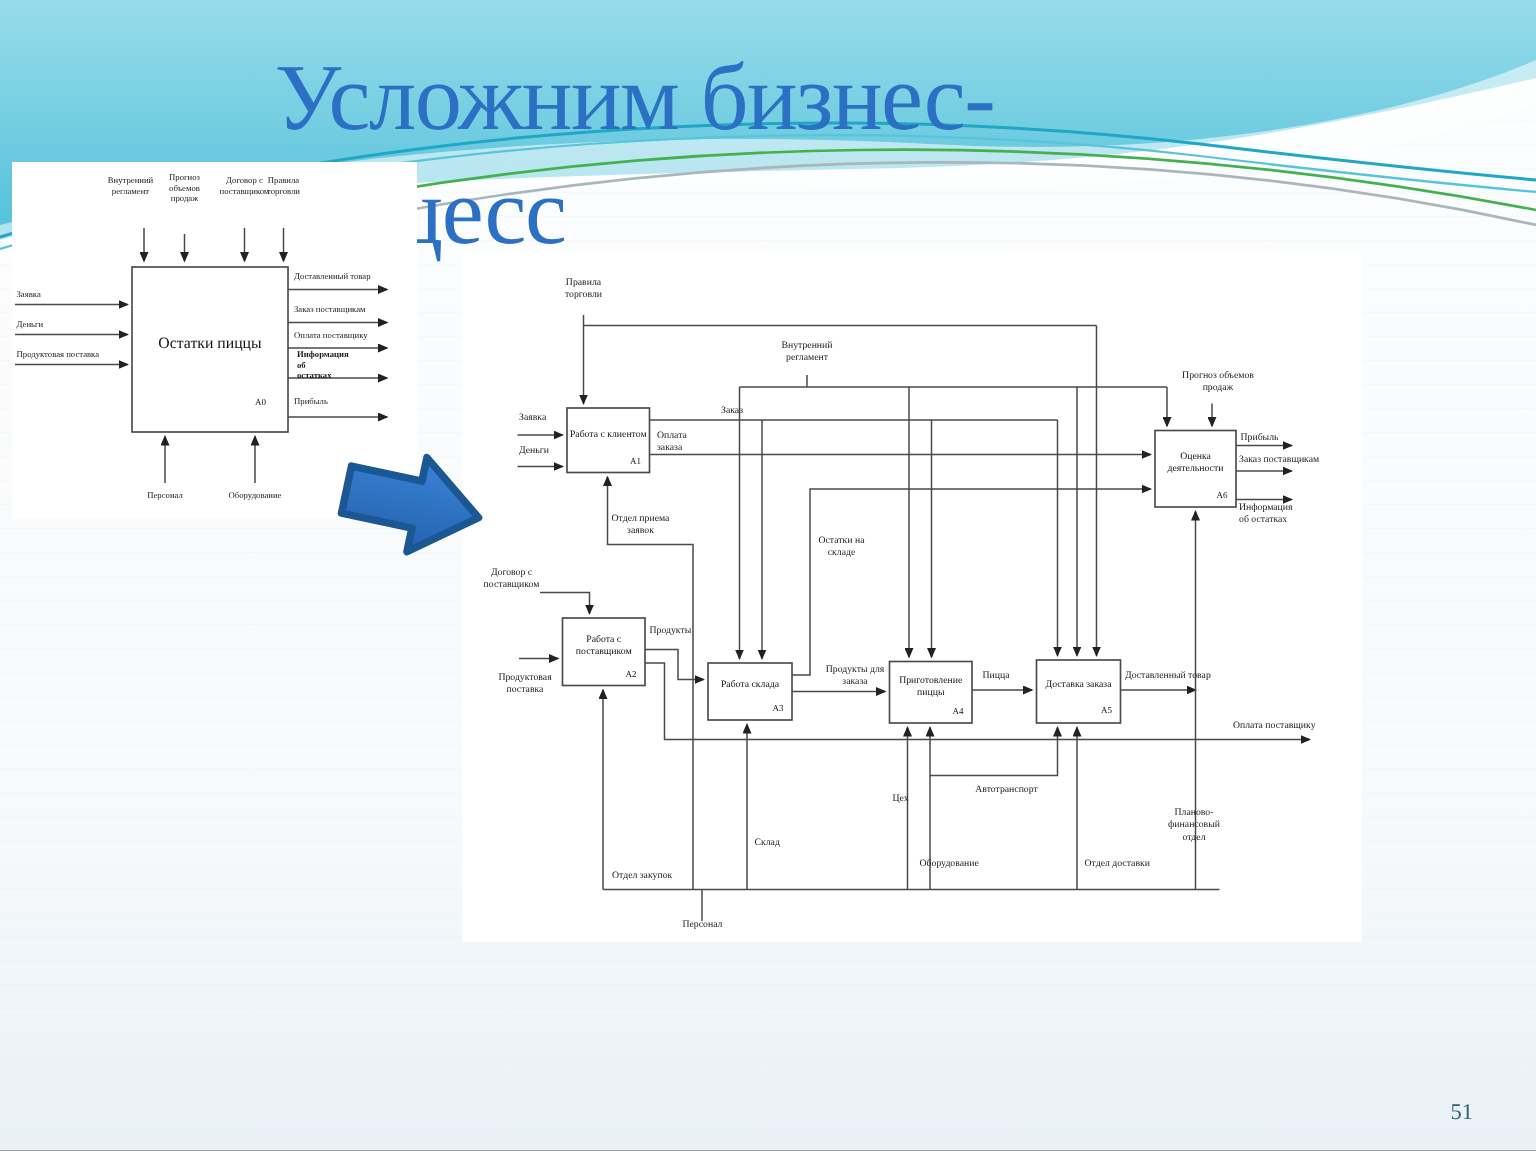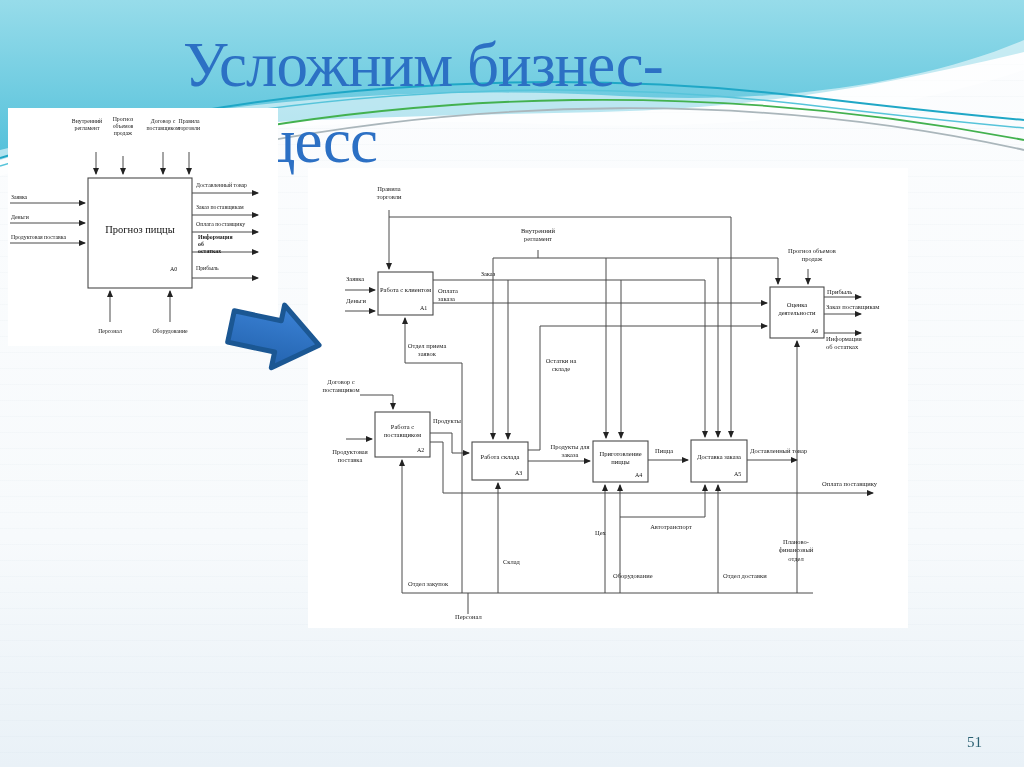--- a/index.html
+++ b/index.html
@@ -87,21 +87,21 @@
     <div class="lbl" style="left:115px;top:8px;">Прогноз
 объемов
 продаж</div>
     <div class="lbl" style="left:155px;top:10px;">Договор с
 поставщиком</div>
     <div class="lbl" style="left:181px;top:10px;">Правила
 торговли</div>
     <div class="lbl la" style="left:3px;top:86px;">Заявка</div>
     <div class="lbl la" style="left:3px;top:106px;">Деньги</div>
     <div class="lbl la" style="left:3px;top:126px;">Продуктовая поставка</div>
-    <div class="boxlbl minibox-label" style="left:80px;top:70px;width:104px;height:104px;">Прогноз пиццы</div>
+    <div class="boxlbl minibox-label" style="left:80px;top:70px;width:104px;height:104px;">Остатки пиццы</div>
     <div class="code" style="left:162px;top:158px;">А0</div>
     <div class="lbl la" style="left:188px;top:74px;">Доставленный товар</div>
     <div class="lbl la" style="left:188px;top:96px;">Заказ поставщикам</div>
     <div class="lbl la" style="left:188px;top:113px;">Оплата поставщику</div>
     <div class="lbl la bold" style="left:190px;top:126px;">Информация
 об
 остатках</div>
     <div class="lbl la" style="left:188px;top:157px;">Прибыль</div>
     <div class="lbl" style="left:102px;top:220px;">Персонал</div>
     <div class="lbl" style="left:162px;top:220px;">Оборудование</div>

